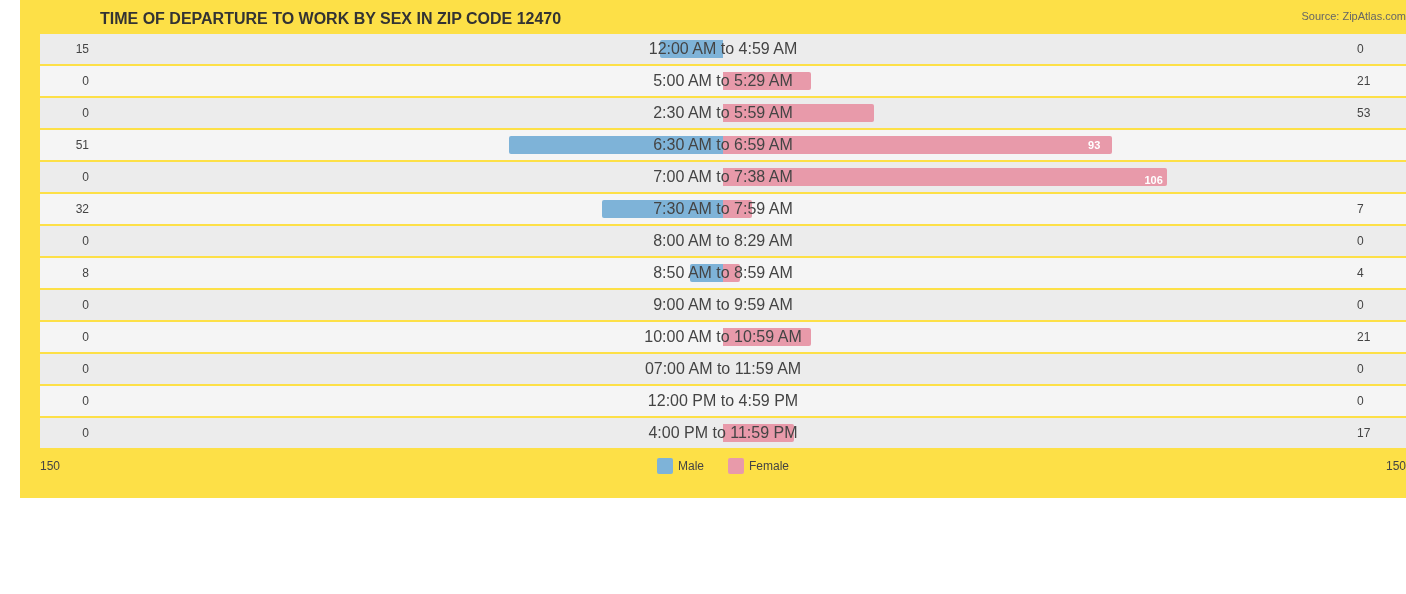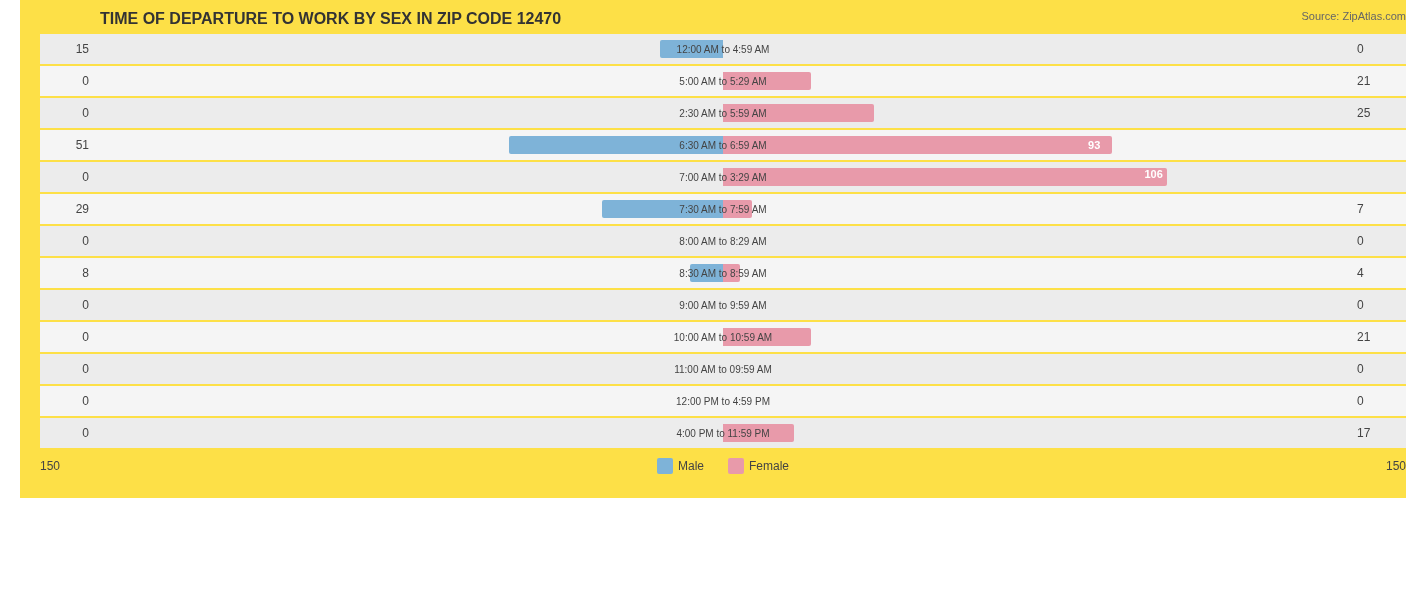--- a/index.html
+++ b/index.html
@@ -64,21 +64,21 @@
       display: flex;
       align-items: center;
       position: relative;
     }
     
     
     .center-label {
       position: absolute;
       left: 50%;
       transform: translateX(-50%);
-      font-size: 10px;
+      font-size: 16px;
       color: #444;
       white-space: nowrap;
       z-index: 2;
       background: transparent;
       text-align: left;
       pointer-events: none;
     }
     .male-bar {
       position: absolute;
       right: 50%;
@@ -192,21 +192,21 @@
       <div class="bar-area">
         <div class="bars-wrapper">
 
           <div class="female-bar" style="width:12%;">
             
           </div>
           <div class="center-label">2:30 AM to 5:59 AM</div>
         </div>
       </div>
       <div class="right-value">
-        <span class="right-value-label">25</span>
+        <span class="right-value-label">53</span>
       </div>
     </div>
         <div class="row">
       <div class="left-value">51</div>
       <div class="bar-area">
         <div class="bars-wrapper">
           <div class="male-bar" style="width:17%;"></div>
           <div class="female-bar" style="width:31%;display:flex;align-items:center;justify-content:flex-end;padding-right:12px;">
             <span class="value-inside">93</span>
           </div>
@@ -215,32 +215,32 @@
       </div>
       <div class="right-value">
         
       </div>
     </div>
         <div class="row">
       <div class="left-value">0</div>
       <div class="bar-area">
         <div class="bars-wrapper">
 
-          <div class="female-bar" style="width:35.333333333333336%;display:flex;align-items:flex-start;justify-content:flex-end;padding-right:4px;">
+          <div class="female-bar" style="width:35.333333333333336%;display:flex;align-items:flex-end;justify-content:flex-end;padding-right:4px;">
             <span class="value-inside">106</span>
           </div>
-          <div class="center-label">7:00 AM to 3:29 AM</div>
+          <div class="center-label">7:00 AM to 7:38 AM</div>
         </div>
       </div>
       <div class="right-value">
         
       </div>
     </div>
         <div class="row">
-      <div class="left-value">29</div>
+      <div class="left-value">32</div>
       <div class="bar-area">
         <div class="bars-wrapper">
           <div class="male-bar" style="width:9.666666666666666%;"></div>
           <div class="female-bar" style="width:2.3333333333333335%;">
             
           </div>
           <div class="center-label">7:30 AM to 7:59 AM</div>
         </div>
       </div>
       <div class="right-value">
@@ -260,21 +260,21 @@
       </div>
     </div>
         <div class="row">
       <div class="left-value">8</div>
       <div class="bar-area">
         <div class="bars-wrapper">
           <div class="male-bar" style="width:2.666666666666667%;"></div>
           <div class="female-bar" style="width:1.3333333333333335%;">
             
           </div>
-          <div class="center-label">8:30 AM to 8:59 AM</div>
+          <div class="center-label">8:50 AM to 8:59 AM</div>
         </div>
       </div>
       <div class="right-value">
         <span class="right-value-label">4</span>
       </div>
     </div>
         <div class="row">
       <div class="left-value">0</div>
       <div class="bar-area">
         <div class="bars-wrapper">
@@ -299,21 +299,21 @@
       </div>
       <div class="right-value">
         <span class="right-value-label">21</span>
       </div>
     </div>
         <div class="row">
       <div class="left-value">0</div>
       <div class="bar-area">
         <div class="bars-wrapper">
 
-          <div class="center-label">11:00 AM to 09:59 AM</div>
+          <div class="center-label">07:00 AM to 11:59 AM</div>
         </div>
       </div>
       <div class="right-value">
         <span class="right-value-label">0</span>
       </div>
     </div>
         <div class="row">
       <div class="left-value">0</div>
       <div class="bar-area">
         <div class="bars-wrapper">

